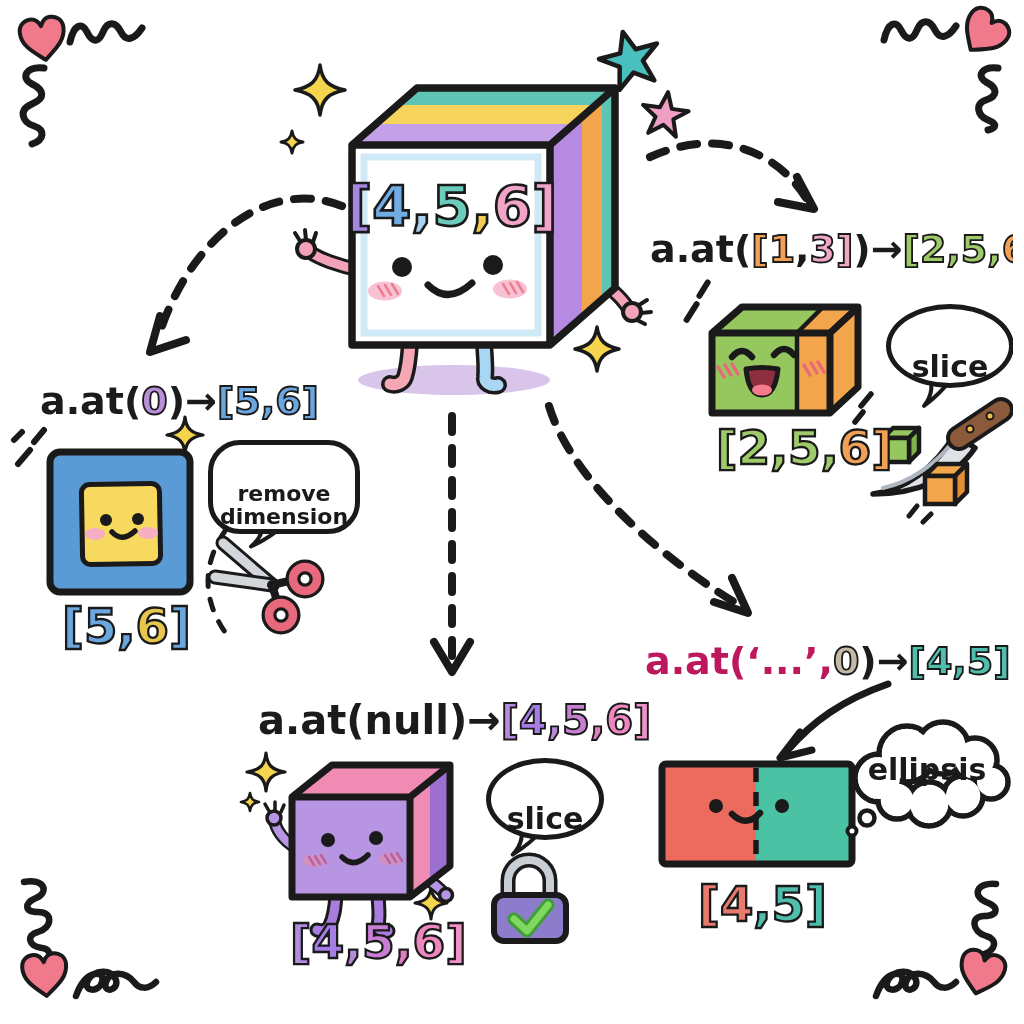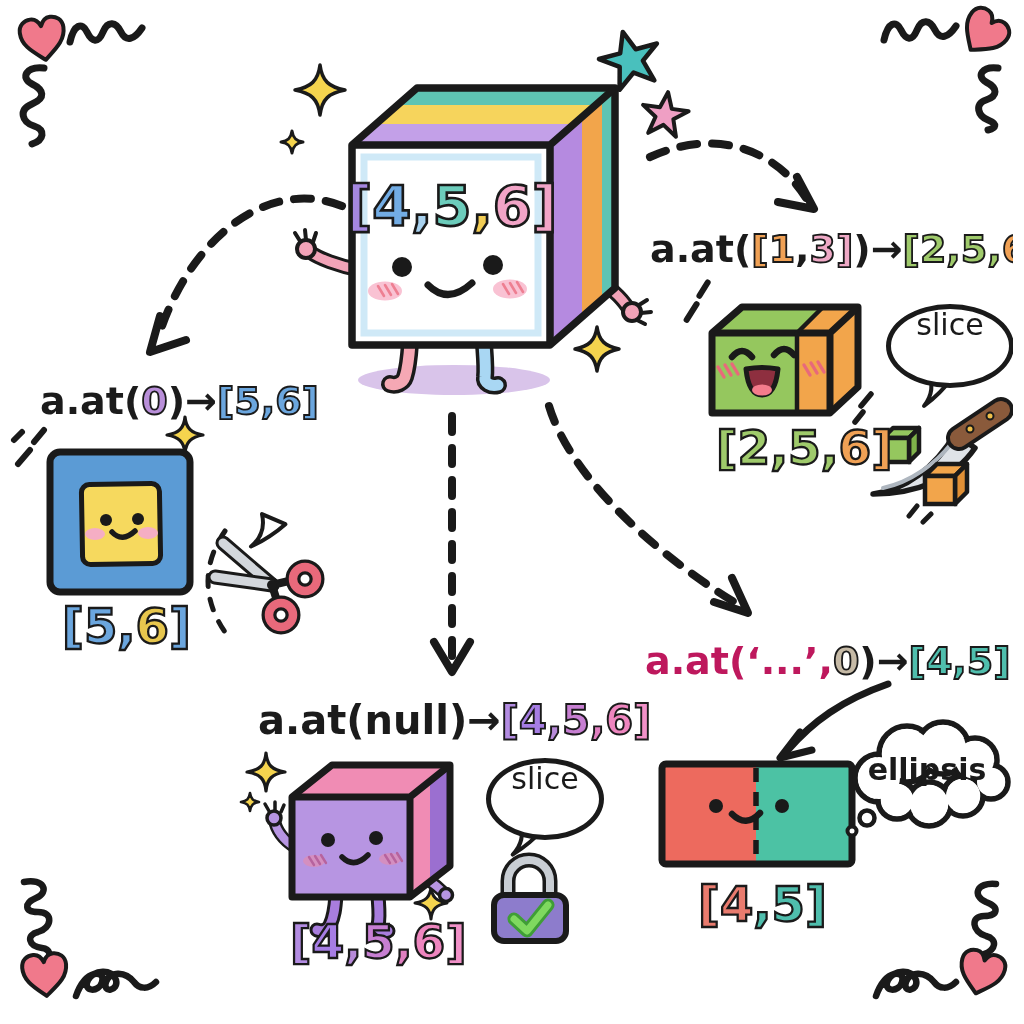--- a/index.html
+++ b/index.html
@@ -4,22 +4,22 @@
 <style>
   html,body{margin:0;padding:0;background:#fff;}
   .canvas{position:relative;width:1013px;height:1024px;background:#ffffff;overflow:hidden;
           font-family:"DejaVu Sans",sans-serif;}
   .fig{position:absolute;}
   svg{display:block;overflow:visible;}
   .code-line{position:absolute;font-weight:700;color:#1b1b1b;white-space:nowrap;line-height:1;
              font-family:"DejaVu Sans",sans-serif;}
   .outl{-webkit-text-stroke:0.048em #1a1a1a;}
   .s38{font-size:38px;} .s40{font-size:40px;} .s46{font-size:47px;} .s48{font-size:48px;} .s56{font-size:56px;}
-  .bubble{position:absolute;background:#fff;border:5px solid #1a1a1a;display:flex;align-items:flex-start;
-          justify-content:center;font-weight:400;color:#1a1a1a;text-align:center;line-height:1.08;}
+  .bubble{position:absolute;background:#fff;border:5px solid #1a1a1a;display:flex;align-items:flex-end;
+          justify-content:center;font-weight:700;color:#1a1a1a;text-align:center;line-height:1.08;}
   .ellipse{border-radius:50%;}
   .rounded{border-radius:32px;}
   .lbl{position:absolute;font-weight:700;color:#1a1a1a;text-align:center;line-height:1.05;}
 </style>
 </head>
 <body>
 
 <div class="canvas">
 
   <svg class="fig" style="left:0;top:0" width="1024" height="1024">
@@ -236,20 +236,23 @@
       <circle cx="94" cy="73" r="6" fill="#1a1a1a"></circle>
       <path d="M68,86 Q78,97 91,85" fill="none" stroke="#1a1a1a" stroke-width="5.5" stroke-linecap="round"></path>
       <ellipse cx="51" cy="88" rx="10" ry="6" fill="#f5aec4"></ellipse>
       <ellipse cx="104" cy="87" rx="10" ry="6" fill="#f5aec4"></ellipse>
     </g>
   </svg>
 
   <svg class="fig" style="left:252px;top:514px;transform:rotate(12deg)" width="34" height="40">
     <path d="M6,2 C12,15 10,26 2,36 C14,27 25,15 31,7 Z" fill="#fff" stroke="#1a1a1a" stroke-width="4" stroke-linejoin="round"></path>
   </svg>
+  <div class="bubble rounded" style="left:208px;top:440px;width:142px;height:84px;font-size:22px">
+    <span>remove dimension</span>
+  </div>
 
   <svg class="fig" style="left:193px;top:523px" width="155" height="140">
     <path d="M32,8 C10,40 8,76 34,112" fill="none" stroke="#1a1a1a" stroke-width="5" stroke-dasharray="11,13" stroke-linecap="round"></path>
     <line x1="30" y1="20" x2="79" y2="62" stroke="#1a1a1a" stroke-width="15" stroke-linecap="round"></line>
     <line x1="30" y1="20" x2="79" y2="62" stroke="#d3d7dc" stroke-width="9" stroke-linecap="round"></line>
     <line x1="22" y1="54" x2="79" y2="62" stroke="#1a1a1a" stroke-width="15" stroke-linecap="round"></line>
     <line x1="22" y1="54" x2="79" y2="62" stroke="#d3d7dc" stroke-width="9" stroke-linecap="round"></line>
     <line x1="79" y1="62" x2="100" y2="57" stroke="#1a1a1a" stroke-width="8" stroke-linecap="round"></line>
     <line x1="79" y1="62" x2="84" y2="78" stroke="#1a1a1a" stroke-width="8" stroke-linecap="round"></line>
     <circle cx="112" cy="56" r="12" fill="none" stroke="#1a1a1a" stroke-width="15"></circle>

